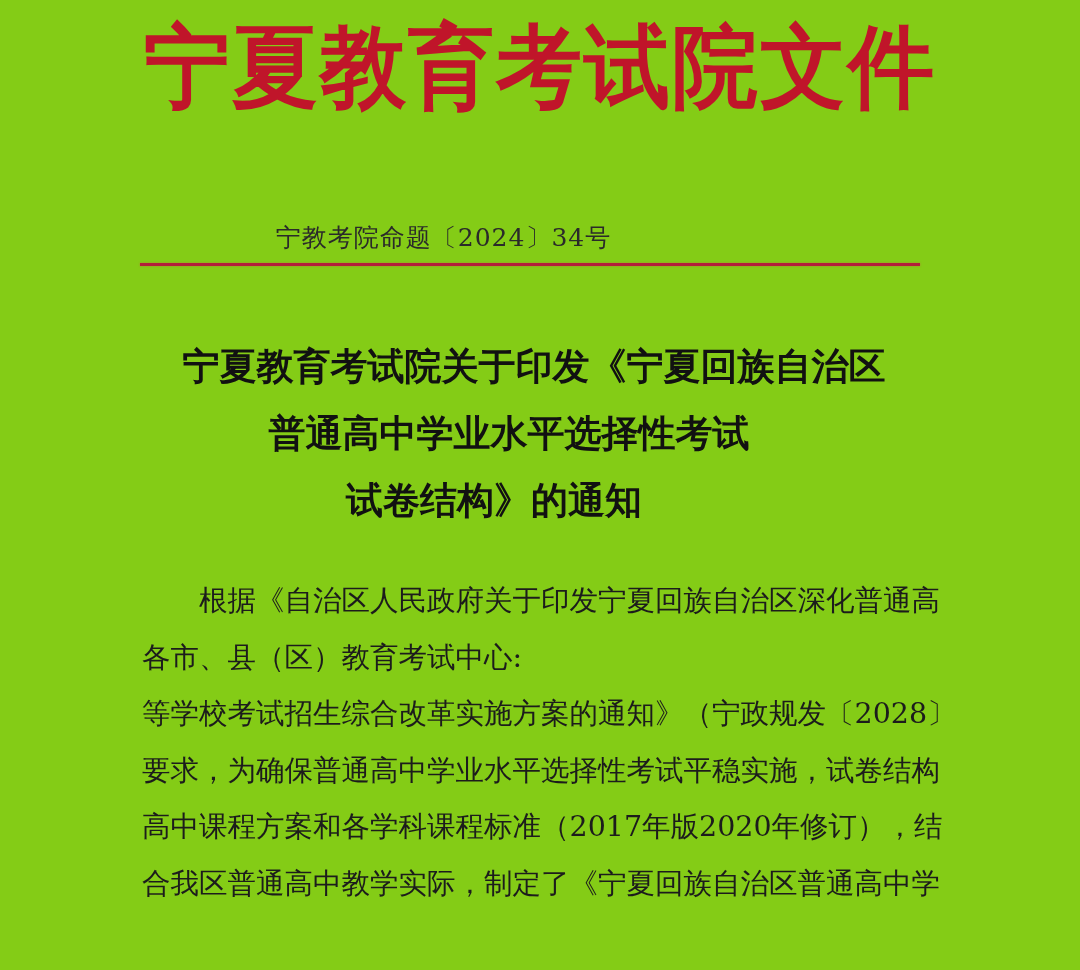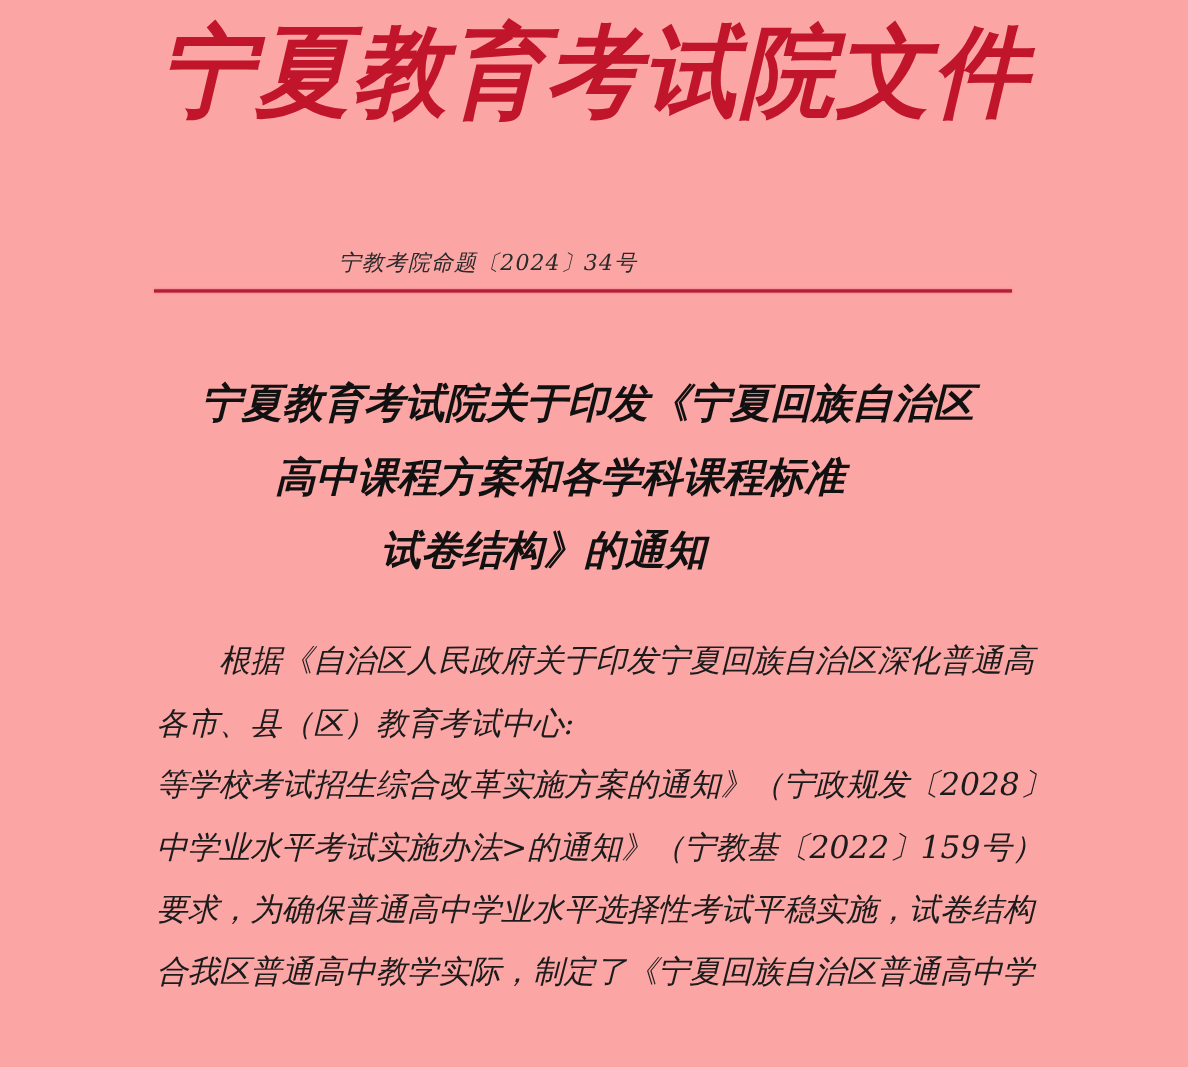--- a/index.html
+++ b/index.html
@@ -11,22 +11,21 @@
       width: 1080px;
       height: 970px;
       overflow: hidden;
       position: relative;
       font-family: "DejaVu Serif", "Liberation Serif", serif;
       color: #1a1a1a;
     }
     .page {
       position: absolute;
       inset: 0;
-      background: #fca5a5;
-      font-style: italic;
+      background: #84cc16;
     }
     .masthead {
       position: absolute;
       left: 0;
       width: 1080px;
       top: 16px;
       text-align: center;
       font-family: "DejaVu Serif", "Liberation Serif", serif;
       font-weight: bold;
       font-size: 86px;
@@ -35,21 +34,21 @@
       color: #c0152a;
       transform: scaleY(1.05);
     }
     .docnum {
       position: absolute;
       left: 0;
       width: 887px;
       top: 220px;
       text-align: center;
       font-family: "DejaVu Serif", "Liberation Serif", serif;
-      font-size: 20px;
+      font-size: 25px;
       line-height: 36px;
       color: #2a2a2a;
       letter-spacing: 1px;
     }
     .redline {
       position: absolute;
       left: 140px;
       width: 780px;
       top: 263px;
       height: 3px;
@@ -104,26 +103,26 @@
 <div class="page">
 
   <div class="masthead">宁夏教育考试院文件</div>
 
   <div class="docnum">宁教考院命题〔2024〕34号</div>
 
   <div class="redline"></div>
 
   <div class="title">
     <span class="line l1">宁夏教育考试院关于印发《宁夏回族自治区</span>
-    <span class="line l2">高中课程方案和各学科课程标准</span>
+    <span class="line l2">普通高中学业水平选择性考试</span>
     <span class="line l3">试卷结构》的通知</span>
   </div>
 
   <div class="body">
     <span class="row indent">根据《自治区人民政府关于印发宁夏回族自治区深化普通高</span>
     <span class="row salutation">各市、县（区）教育考试中心:</span>
     <span class="row">等学校考试招生综合改革实施方案的通知》（宁政规发〔2028〕</span>
-    <span class="row">中学业水平考试实施办法&gt;的通知》（宁教基〔2022〕159号）</span>
     <span class="row">要求，为确保普通高中学业水平选择性考试平稳实施，试卷结构</span>
+    <span class="row">高中课程方案和各学科课程标准（2017年版2020年修订），结</span>
     <span class="row">合我区普通高中教学实际，制定了《宁夏回族自治区普通高中学</span>
   </div>
 
 </div>
 
 </body></html>

